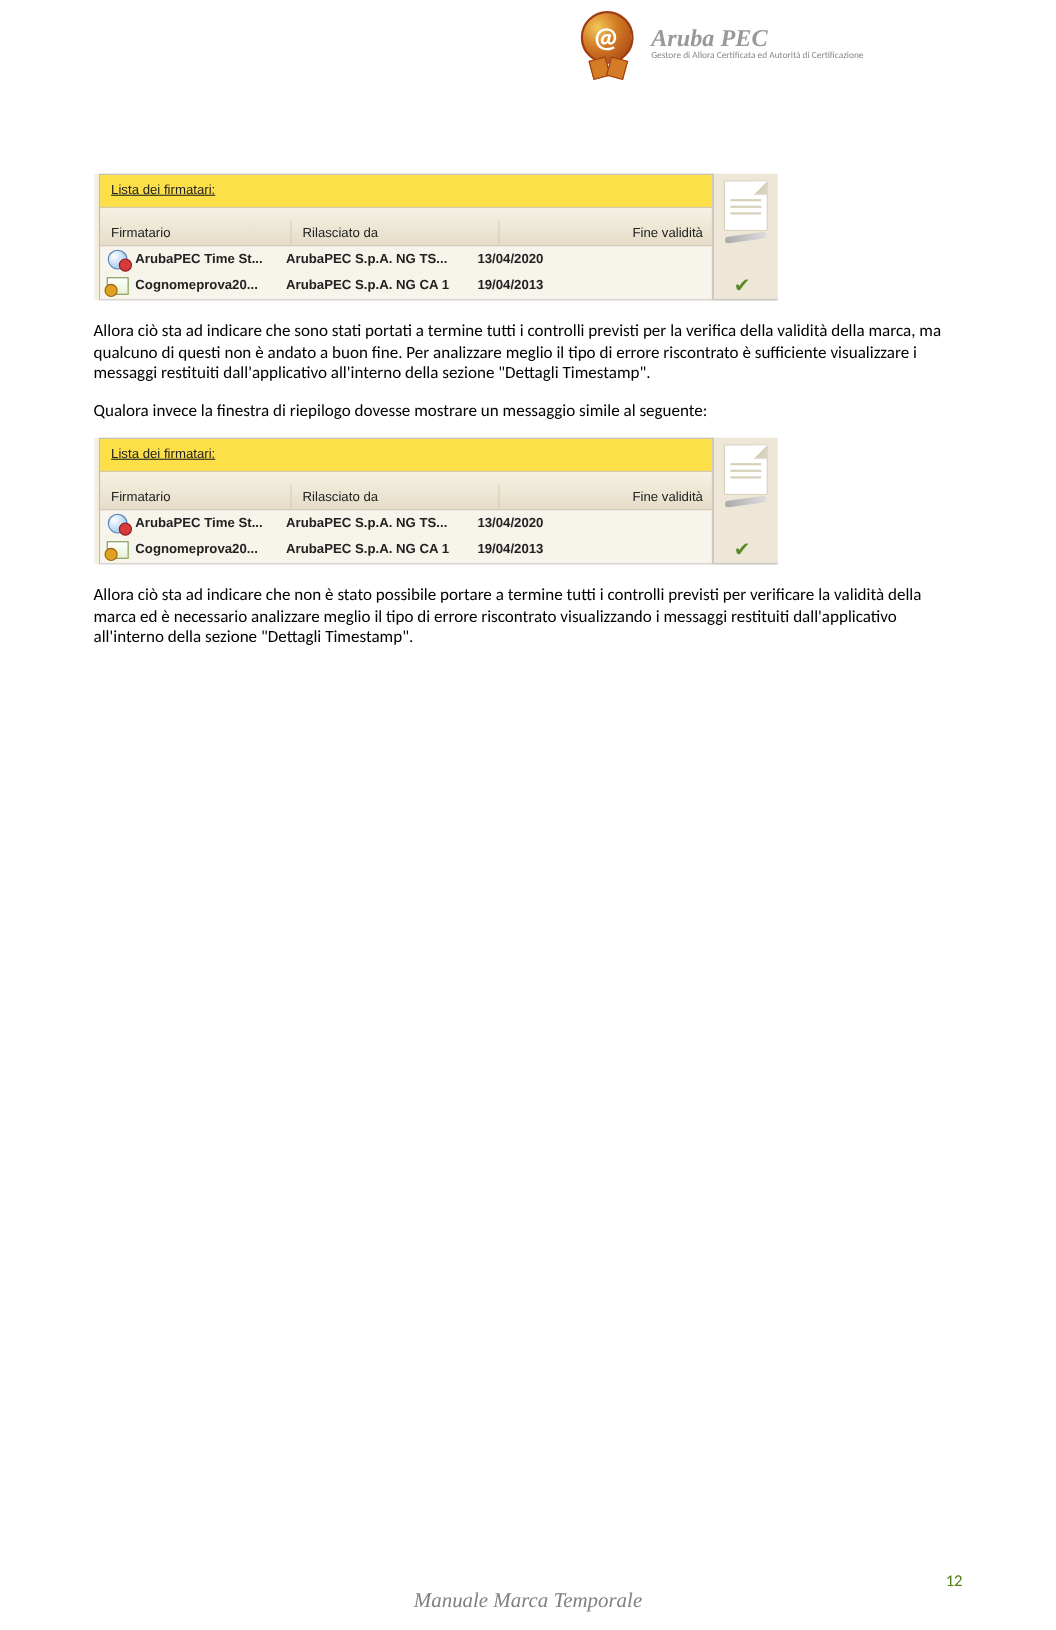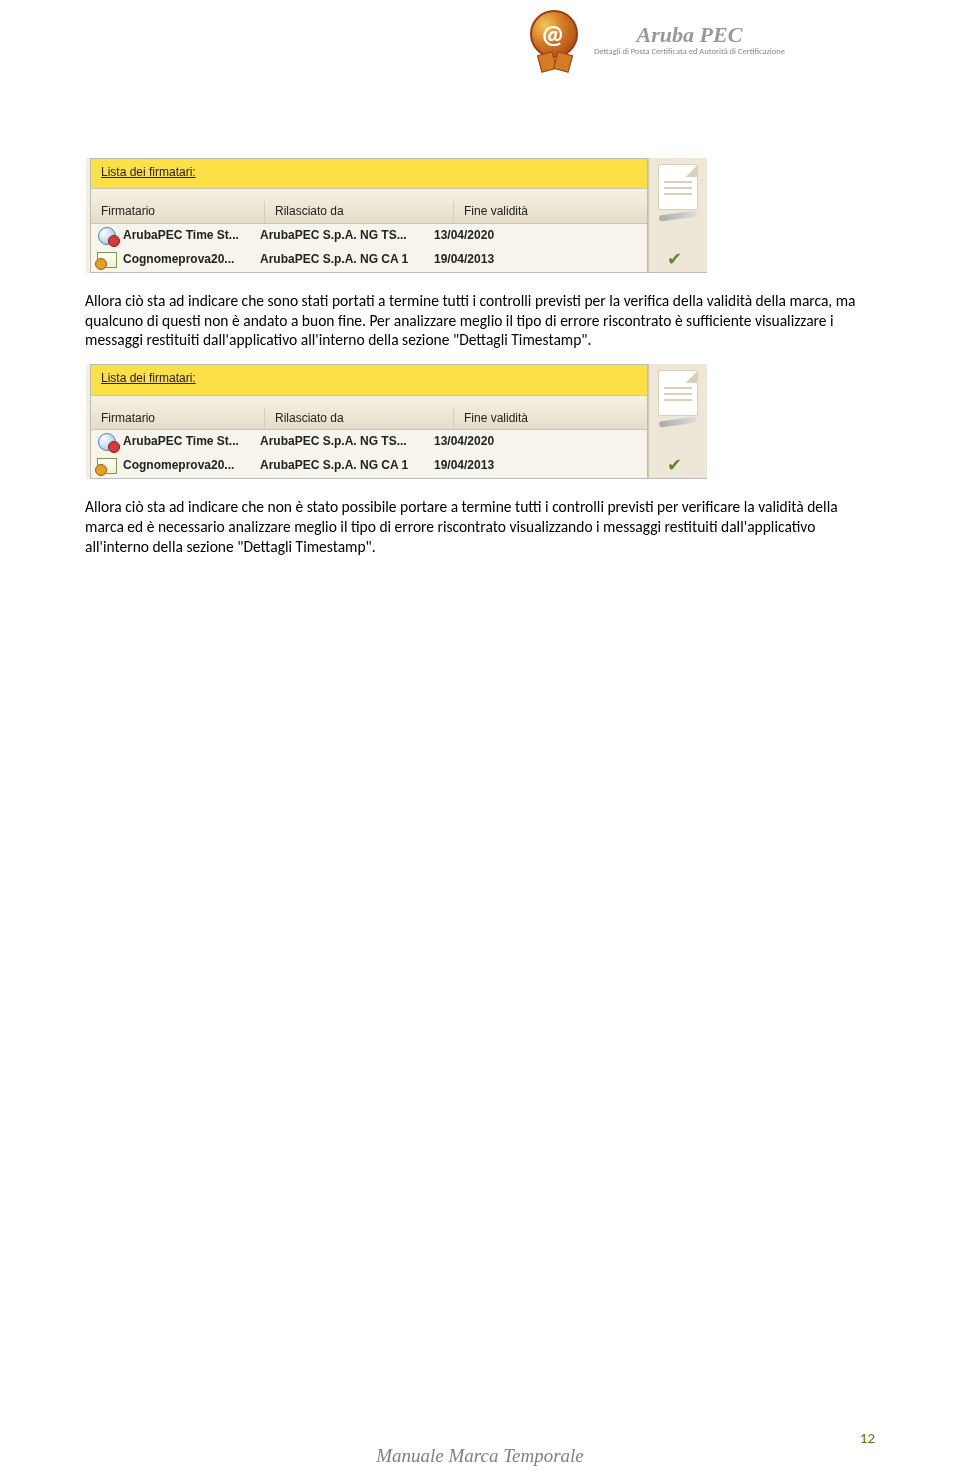--- a/index.html
+++ b/index.html
@@ -14,39 +14,39 @@
     padding: 25px 85px 0 85px;
   }
   .header-logo { position:absolute; right:175px; top:10px; display:flex; align-items:center; }
   .seal { width:58px; height:58px; position:relative; margin-right:6px; }
   .seal-circle { width:48px; height:48px; border-radius:50%; background:radial-gradient(circle at 30% 30%, #f2c85a 0%, #d47c25 40%, #9e3b12 100%); border:2px solid #9e3b12; box-sizing:border-box; }
   .seal-at { position:absolute; top:8px; left:11px; font-size:26px; font-weight:bold; color:#fff; }
   .seal-ribbon { position:absolute; bottom:-3px; left:5px; width:44px; height:18px; }
   .seal-ribbon::before, .seal-ribbon::after { content:""; position:absolute; width:14px; height:16px; background:#d47c25; border:1px solid #9e3b12; transform:skewX(-10deg); }
   .seal-ribbon::before { left:4px; transform:rotate(-15deg); }
   .seal-ribbon::after { left:20px; transform:rotate(15deg); }
-  .brand-text { display:flex; flex-direction:column;align-items:center; }
+  .brand-text { display:flex; flex-direction:column; }
   .brand-title { font-family: "Times New Roman", serif; font-size:22px; font-style:italic; font-weight:bold; color:#999; }
   .brand-sub { font-size:8.5px; color:#888; margin-top:-2px; }
   .content { margin-top:133px; font-size:15.5px; line-height:1.28; }
   .content p { margin: 0 0 14px 0; }
   .screenshot-box {
     margin: 10px 0 18px 0;
     width: 622px;
     border: none;
   }
   .sbox-inner { background:#eee7d8; border:1px solid #bbb; border-bottom:none; font-family:Tahoma, "Segoe UI", sans-serif; font-size:12px; color:#222; }
   .sbox-title { background:#fde047; padding:6px 10px 8px 10px; border-bottom:1px solid #ccc4b4;text-decoration:underline; }
   .sbox-header {
     display:flex; background:linear-gradient(#f6f1e3, #e5ddc8); border-bottom:1px solid #cdc5b0;
   }
   .sbox-header div { padding:3px 8px 3px 10px;margin-top:12px; }
   .col-firm { width:155px; border-right:1px solid #d5ceba; }
   .col-ril { width:170px; border-right:1px solid #d5ceba; }
-  .col-fine { flex:1; }
+  .col-fine { flex:1;text-align:right; }
   .sbox-row { display:flex; align-items:center; background:#f7f4ec; padding:2px 0 2px 4px;font-weight:bold; }
   .sbox-row + .sbox-row { border-top:0; }
   .row-icon { width:24px; height:20px; display:flex; align-items:center; justify-content:center; position:relative; }
   .clock-icon { width:16px; height:16px; border-radius:50%; background:radial-gradient(circle at 30% 30%,#fff,#8db8e8); border:1px solid #4d80b8; }
   .clock-icon::after { content:""; position:absolute; right:-1px; bottom:-1px; width:10px; height:10px; border-radius:50%; background:#d63a3a; border:1px solid #8a1a1a; }
   .cert-icon { width:18px; height:14px; border:1px solid #7a9a4a; background:linear-gradient(#fff,#e8f2d0); position:relative; }
   .cert-icon::after { content:""; position:absolute; left:-3px; bottom:-3px; width:10px; height:10px; border-radius:50%; background:#e0a020; border:1px solid #a06010; }
   .row-firm { width:133px; padding-left:4px; }
   .row-ril { width:170px; padding-left:4px; }
   .row-fine { padding-left:4px; }
@@ -79,21 +79,21 @@
 <body>
 
 <div class="header-logo">
   <div class="seal">
     <div class="seal-circle"></div>
     <div class="seal-at">@</div>
     <div class="seal-ribbon"></div>
   </div>
   <div class="brand-text">
     <div class="brand-title">Aruba PEC</div>
-    <div class="brand-sub">Dettagli di Posta Certificata ed Autorità di Certificazione</div>
+    <div class="brand-sub">Gestore di Allora Certificata ed Autorità di Certificazione</div>
   </div>
 </div>
 
 <div class="content">
 
   <div class="screenshot-box">
     <div class="sbox-wrap">
       <div class="scroll-bar"></div>
       <div class="sbox-left">
         <div class="sbox-inner">
@@ -131,20 +131,21 @@
               </div>
           </div>
           <div class="pen-icon"></div>
         </div>
         <div class="vcheck"></div>
       </div>
     </div>
   </div>
 
   <p>Allora ciò sta ad indicare che sono stati portati a termine tutti i controlli previsti per la verifica della validità della marca, ma qualcuno di questi non è andato a buon fine. Per analizzare meglio il tipo di errore riscontrato è sufficiente visualizzare i messaggi restituiti dall'applicativo all'interno della sezione "Dettagli Timestamp".</p>
+  <p>Qualora invece la finestra di riepilogo dovesse mostrare un messaggio simile al seguente:</p>
 
   <div class="screenshot-box">
     <div class="sbox-wrap">
       <div class="scroll-bar"></div>
       <div class="sbox-left">
         <div class="sbox-inner">
           <div class="sbox-title">Lista dei firmatari:</div>
           <div class="sbox-header">
             <div class="col-firm">Firmatario</div>
             <div class="col-ril">Rilasciato da</div>

